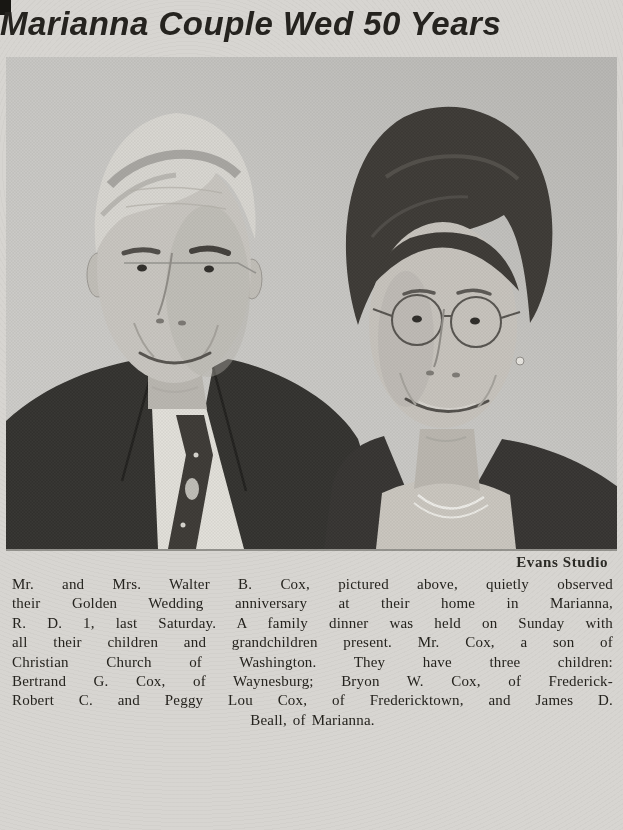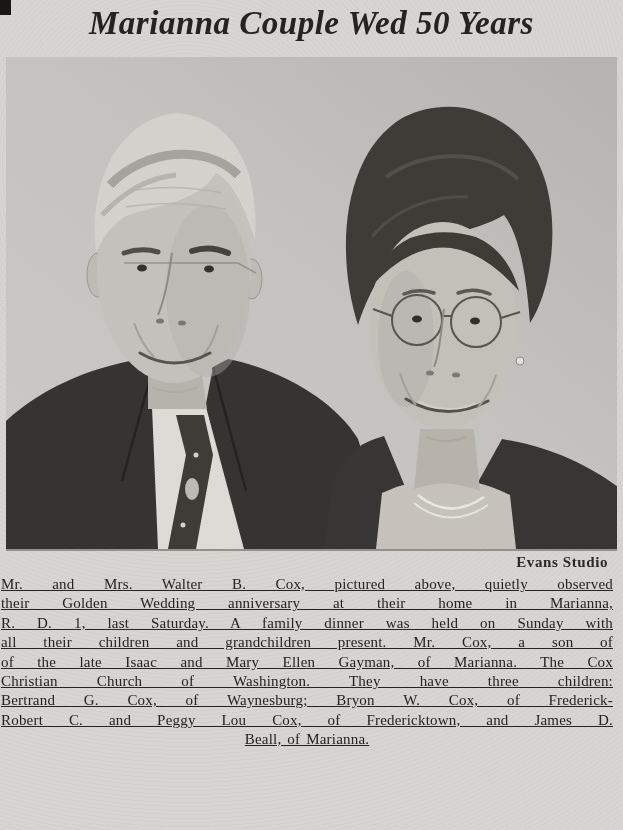--- a/index.html
+++ b/index.html
@@ -15,22 +15,21 @@
     font-family: "Liberation Serif", "DejaVu Serif", serif;
     color: #26241f;
   }
   .scan-mark {
     position: absolute; top: 0; left: 0;
     width: 11px; height: 15px;
     background: #181713;
   }
   .headline {
     position: absolute; top: 5px; left: 0; right: 0;
-    text-align: center;
-    font-family: Liberation Serif, serif;
+    font-family: Liberation Sans, sans-serif;
     font-weight: bold;
     font-style: italic;
     font-size: 33px;
     letter-spacing: 0.5px;
     color: #25231f;
   }
   .photo {
     position: absolute; top: 57px; left: 6px;
     width: 611px; height: 492px;
     box-shadow: 0 2px 0 rgba(45,44,40,0.4);
@@ -38,21 +37,21 @@
   }
   .photo svg { display: block; }
   .credit {
     position: absolute; top: 554px; right: 15px;
     font-weight: bold;
     font-size: 15px;
     letter-spacing: 0.6px;
     color: #2b2a25;
   }
   .article {
-    position: absolute; top: 575px; left: 1px; right: 10px; text-decoration: underline;
+    position: absolute; top: 575px; left: 12px; right: 10px;
   }
   .article .line {
     font-size: 15px;
     line-height: 19.4px;
     letter-spacing: 0.2px;
     word-spacing: 2px;
     text-align: justify;
     text-align-last: justify;
     white-space: nowrap;
     color: #25231e;
@@ -158,20 +157,19 @@
     </svg>
   </div>
 
   <div class="credit">Evans Studio</div>
 
   <div class="article">
     <div class="line">Mr. and Mrs. Walter B. Cox, pictured above, quietly observed</div>
     <div class="line">their Golden Wedding anniversary at their home in Marianna,</div>
     <div class="line">R. D. 1, last Saturday. A family dinner was held on Sunday with</div>
     <div class="line">all their children and grandchildren present. Mr. Cox, a son of</div>
-    <div class="line">of the late Isaac and Mary Ellen Gayman, of Marianna. The Cox</div>
     <div class="line">Christian Church of Washington. They have three children:</div>
     <div class="line">Bertrand G. Cox, of Waynesburg; Bryon W. Cox, of Frederick-</div>
     <div class="line">Robert C. and Peggy Lou Cox, of Fredericktown, and James D.</div>
     <div class="line center">Beall, of Marianna.</div>
   </div>
 
 </div>
 
 </body></html>

